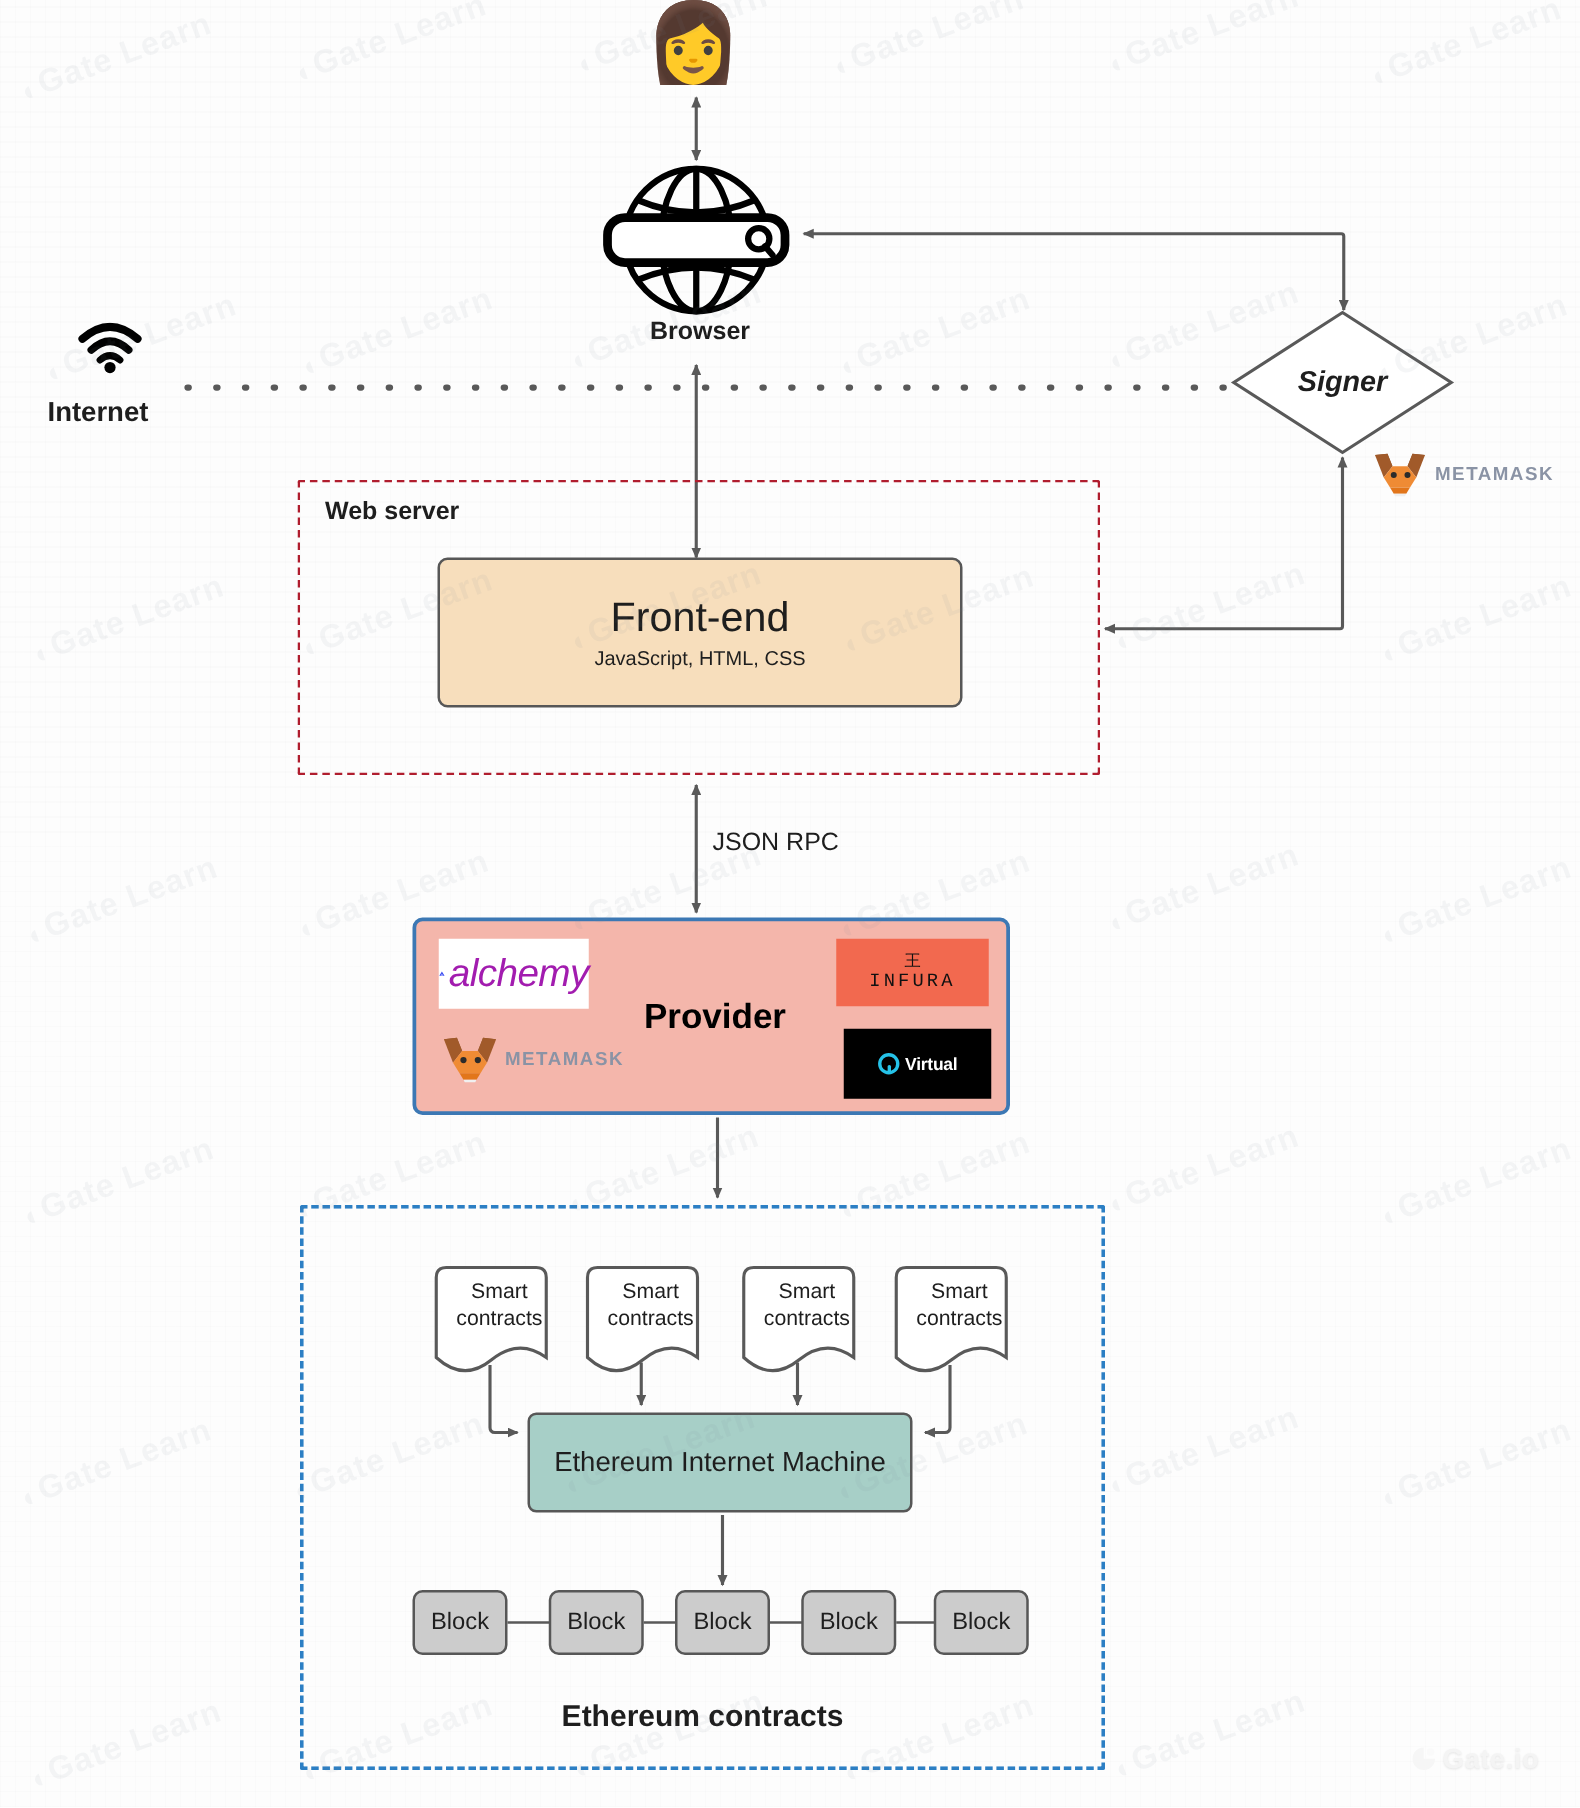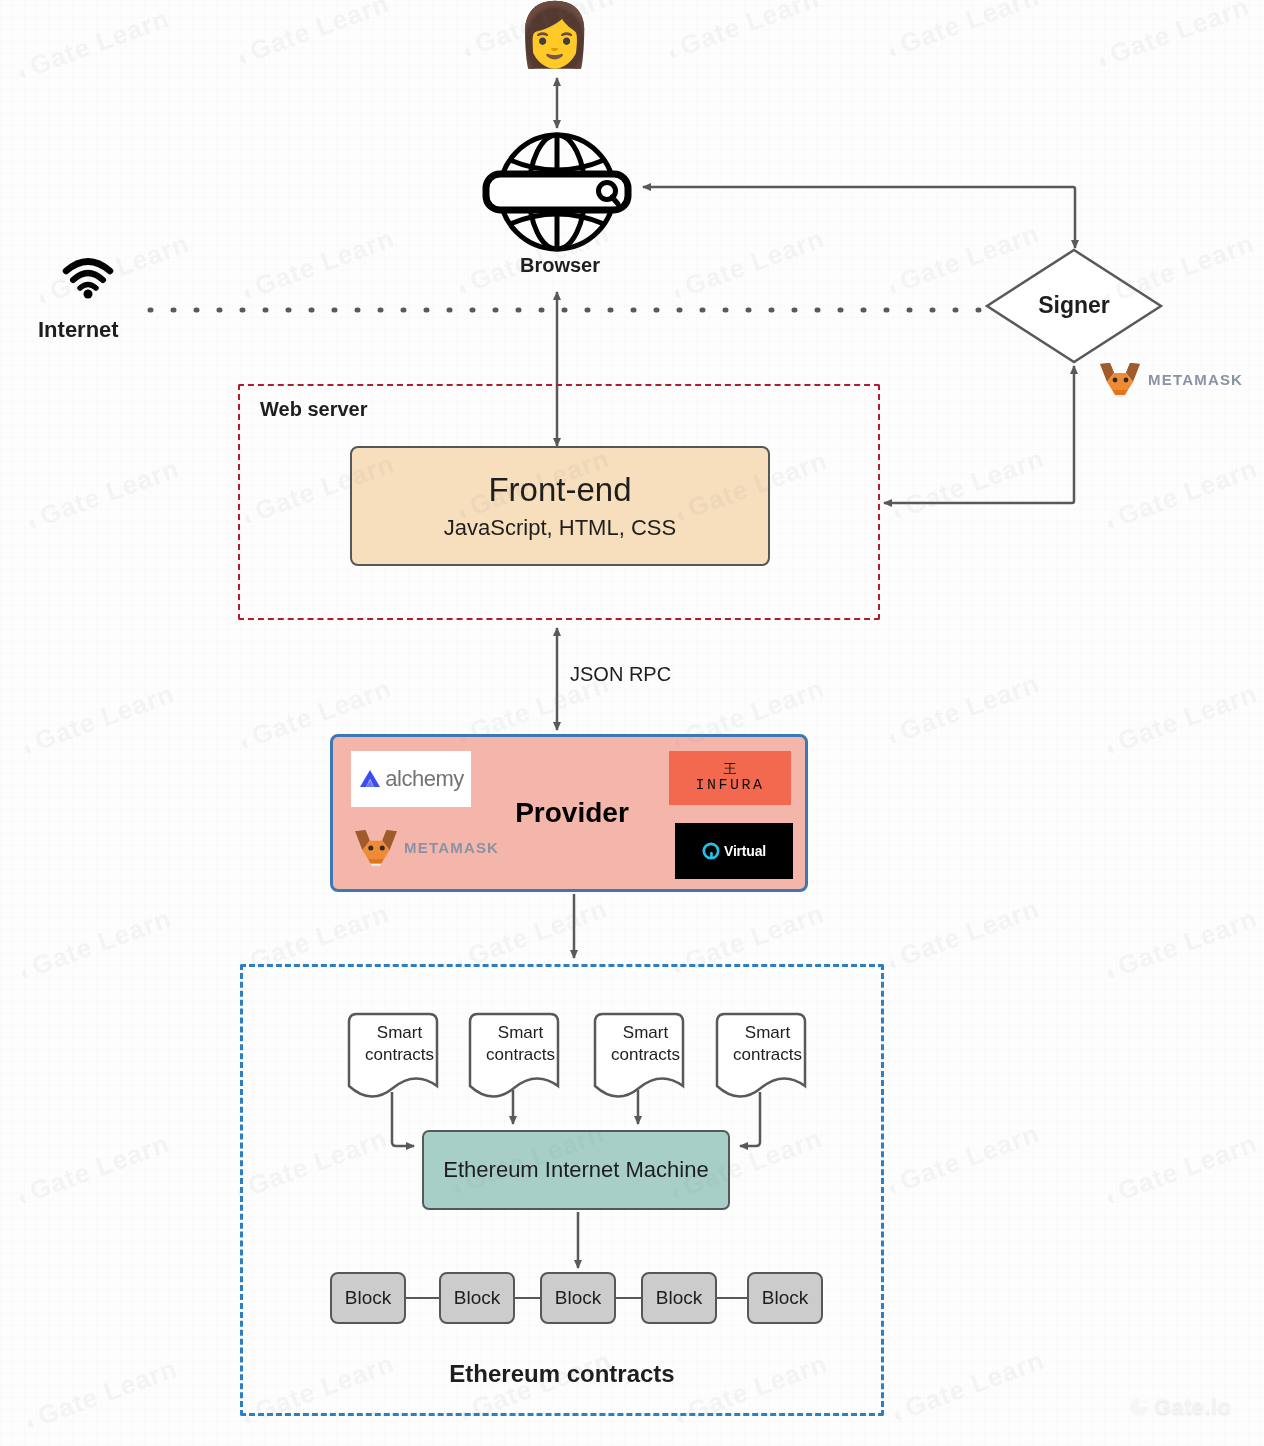--- a/index.html
+++ b/index.html
@@ -76,20 +76,21 @@
   #internet-label {
     left: 38px; top: 317px;
     font-size: 22px;
     z-index: 3;
   }
   #signer-label {
     left: 985px; top: 292px; width: 178px;
     text-align: center;
     font-size: 23px;
     z-index: 3;
+    font-style: italic;
   }
   #signer-metamask {
     left: 1098px; top: 360px;
     display: flex; align-items: center; gap: 6px;
     z-index: 3;
   }
   .mm-word {
     font-family: "Liberation Sans", sans-serif;
     font-weight: bold;
     font-size: 15px;
@@ -120,21 +121,21 @@
     flex-direction: column;
     align-items: center;
     justify-content: center;
     z-index: 3;
   }
   #frontend-title {
     font-size: 33px;
     color: #1e1e1e;
   }
   #frontend-sub {
-    font-size: 22px;
+    font-size: 16px;
     color: #1e1e1e;
     margin-top: 6px;
   }
 
   
   #jsonrpc-label {
     left: 570px; top: 663px;
     font-size: 20px;
     z-index: 3;
   }
@@ -157,23 +158,24 @@
     color: #000000;
   }
   #alchemy-logo {
     position: absolute;
     left: 18px; top: 14px;
     width: 120px; height: 56px;
     background: #ffffff;
     display: flex; align-items: center; justify-content: center; gap: 3px;
   }
   .alchemy-word {
-    font-size: 22px;
-    color: #737373;
+    font-size: 31px;
+    color: #a21caf;
     letter-spacing: -0.5px;
+    font-style: italic;
   }
   #provider-metamask {
     position: absolute;
     left: 20px; top: 90px;
     display: flex; align-items: center; gap: 5px;
   }
   #infura-logo {
     position: absolute;
     left: 336px; top: 14px;
     width: 122px; height: 54px;

